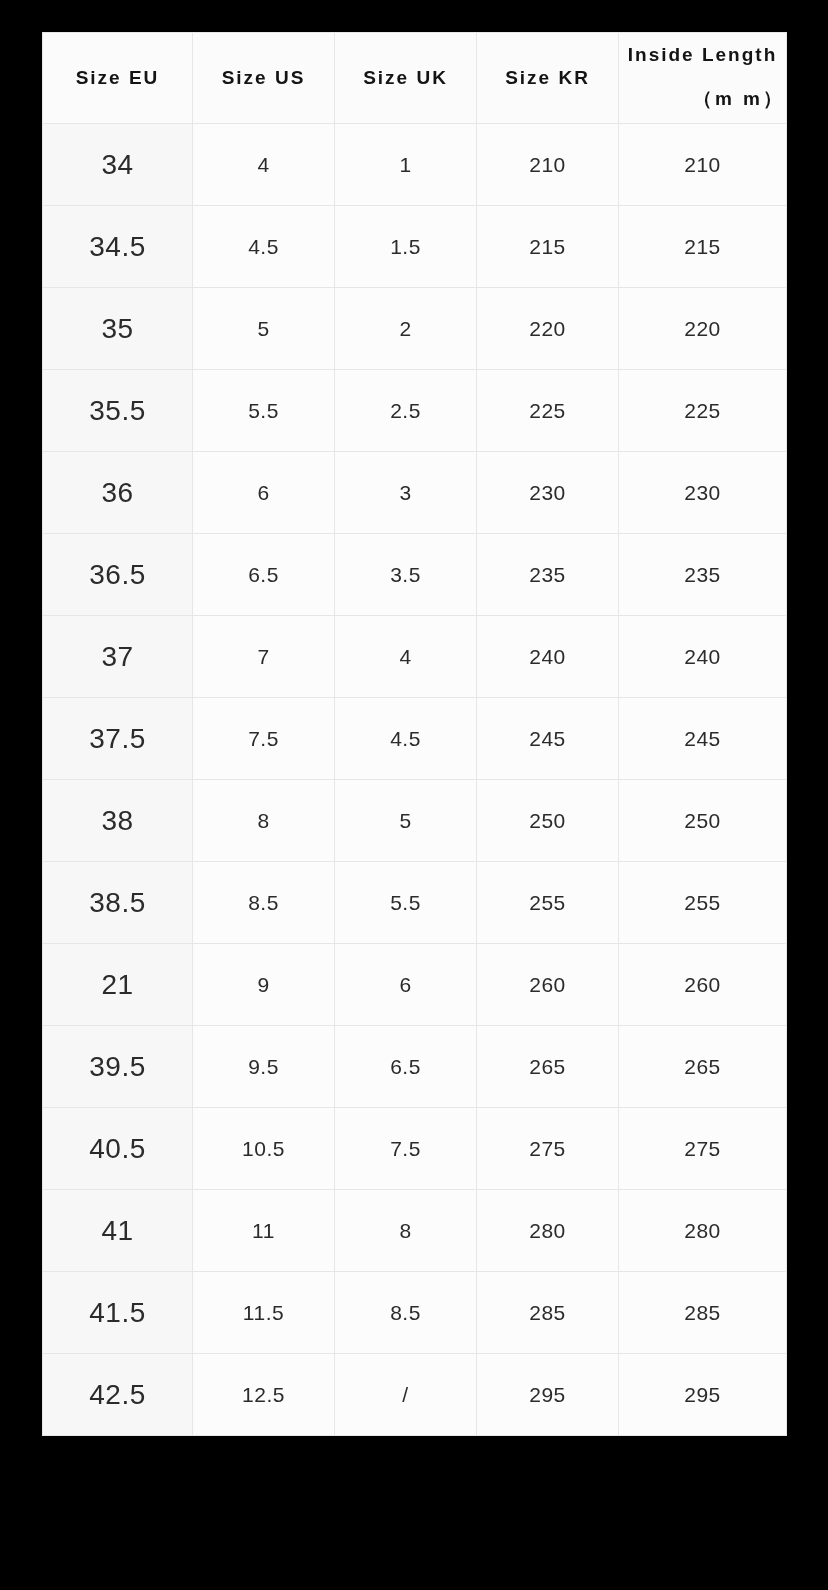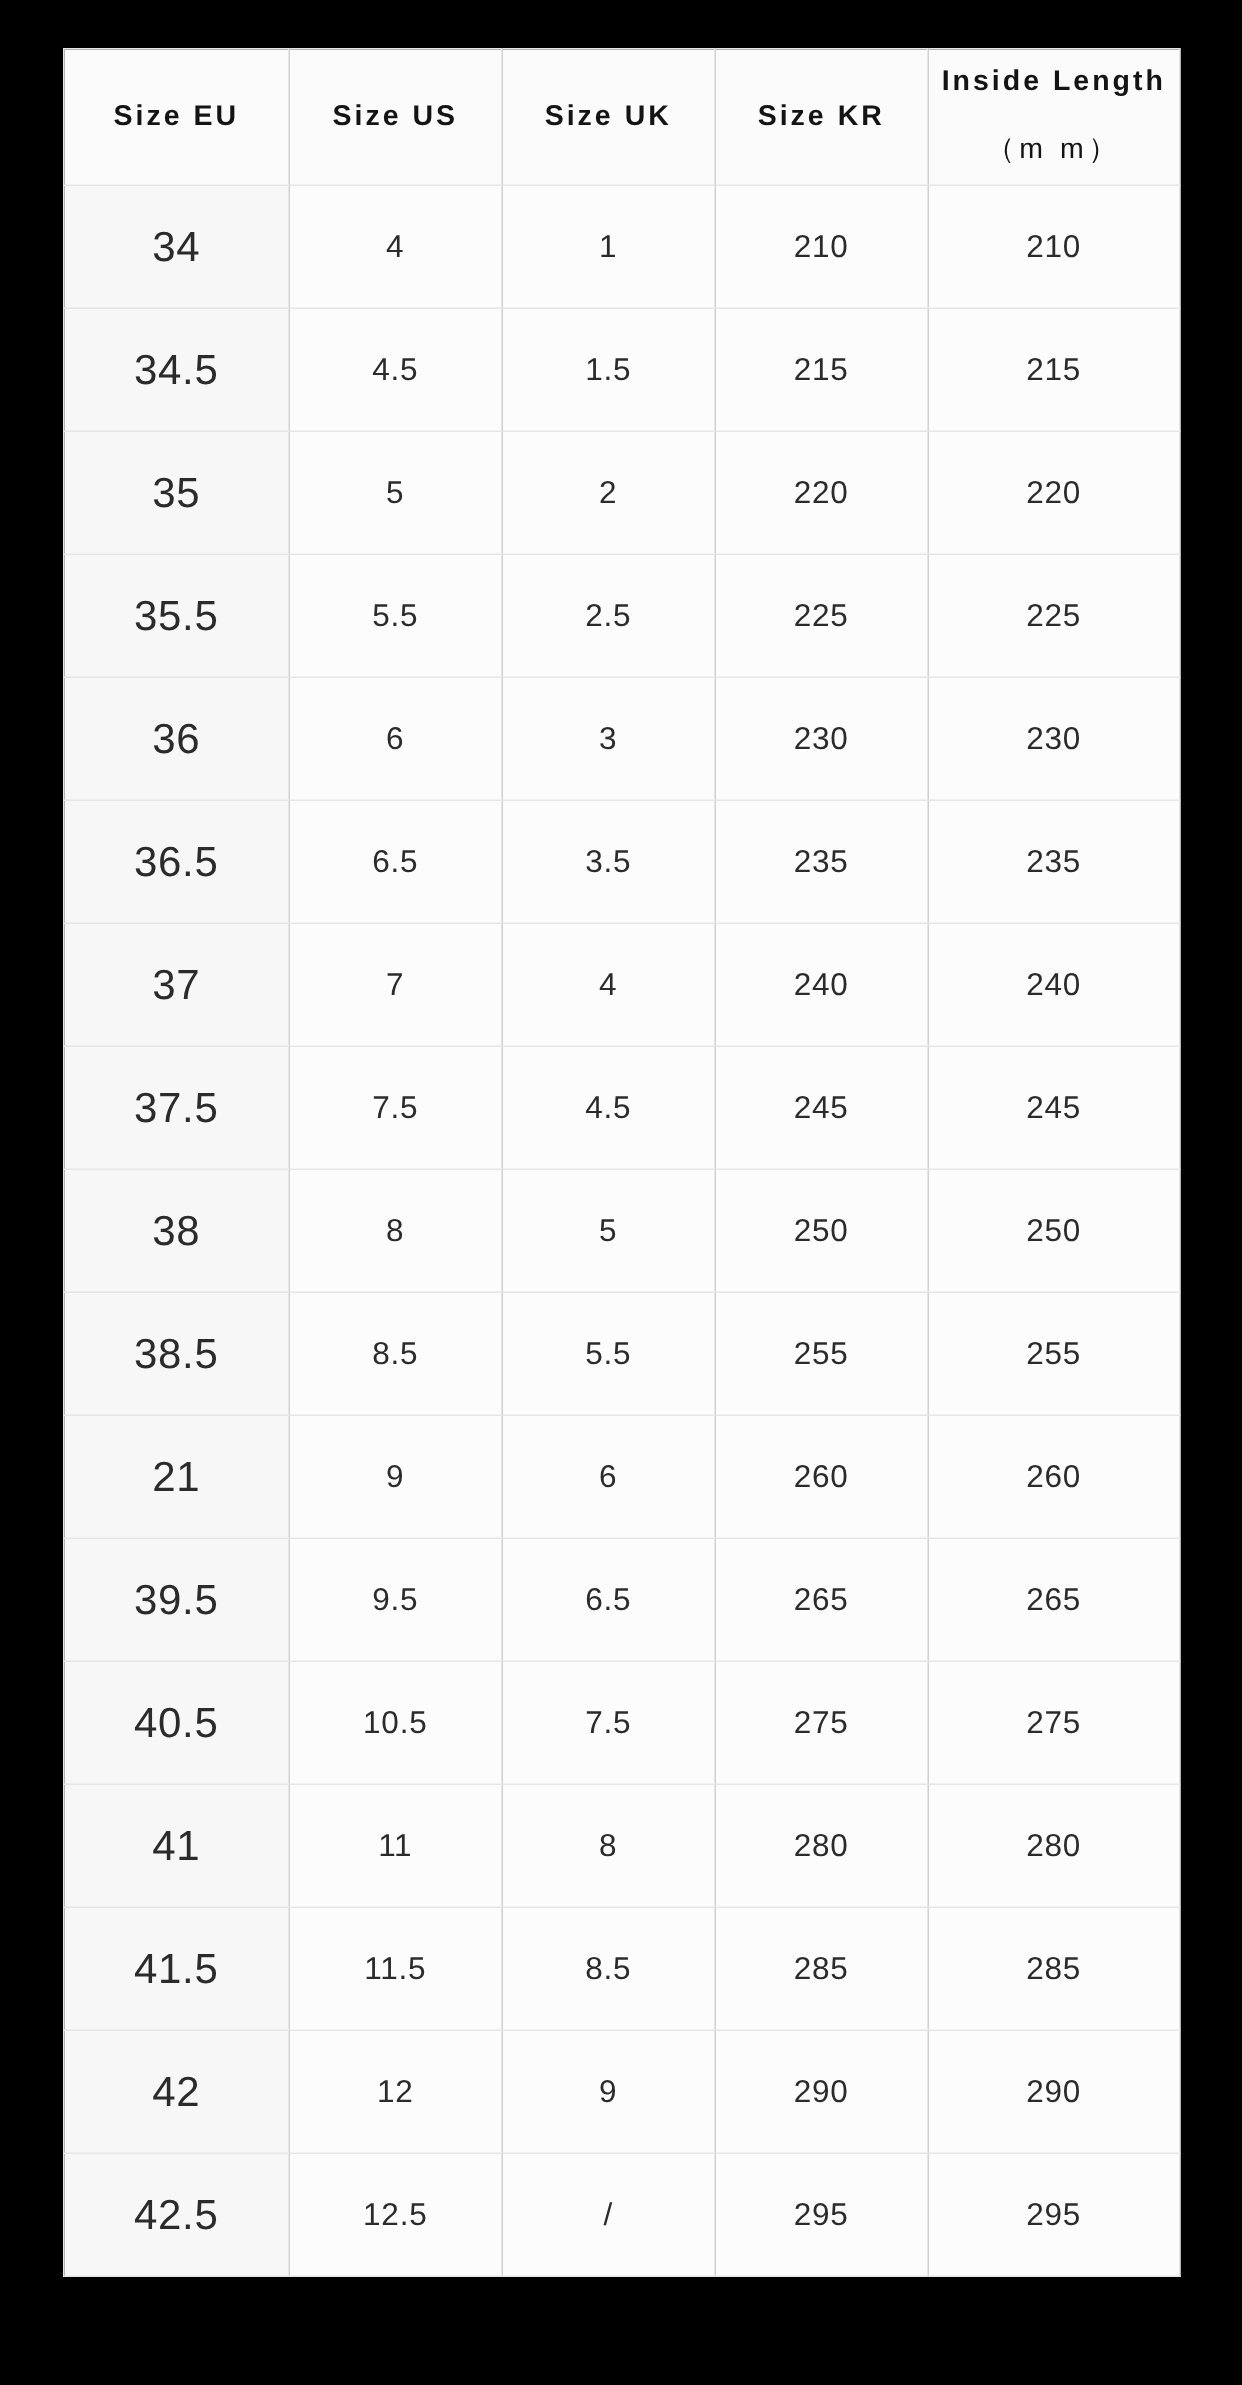--- a/index.html
+++ b/index.html
@@ -44,22 +44,23 @@
     height: 88px;
     font-size: 19px;
     font-weight: bold;
     letter-spacing: 2px;
     background: #fbfbfb;
     color: #141414;
   }
   table.size-table thead th .hdr-line2 {
     display: block;
     letter-spacing: 3px;
-    font-weight: normal;
+    font-weight: bold;
     margin-top: 20px;
+    text-align: right;
   }
   table.size-table tbody td {
     height: 79px;
     font-size: 21px;
     font-weight: normal;
     color: #2b2b2b;
     letter-spacing: 0.5px;
   }
   table.size-table tbody td.col-eu {
     background: #f7f7f7;
@@ -201,27 +202,20 @@
           <td class="col-rest">280</td>
         </tr>
         <tr>
           <td class="col-eu">41.5</td>
           <td class="col-rest">11.5</td>
           <td class="col-rest">8.5</td>
           <td class="col-rest">285</td>
           <td class="col-rest">285</td>
         </tr>
         <tr>
-          <td class="col-eu">42</td>
-          <td class="col-rest">12</td>
-          <td class="col-rest">9</td>
-          <td class="col-rest">290</td>
-          <td class="col-rest">290</td>
-        </tr>
-        <tr>
           <td class="col-eu">42.5</td>
           <td class="col-rest">12.5</td>
           <td class="col-rest">/</td>
           <td class="col-rest">295</td>
           <td class="col-rest">295</td>
         </tr>
       </tbody>
   </table>
 </div>
 

